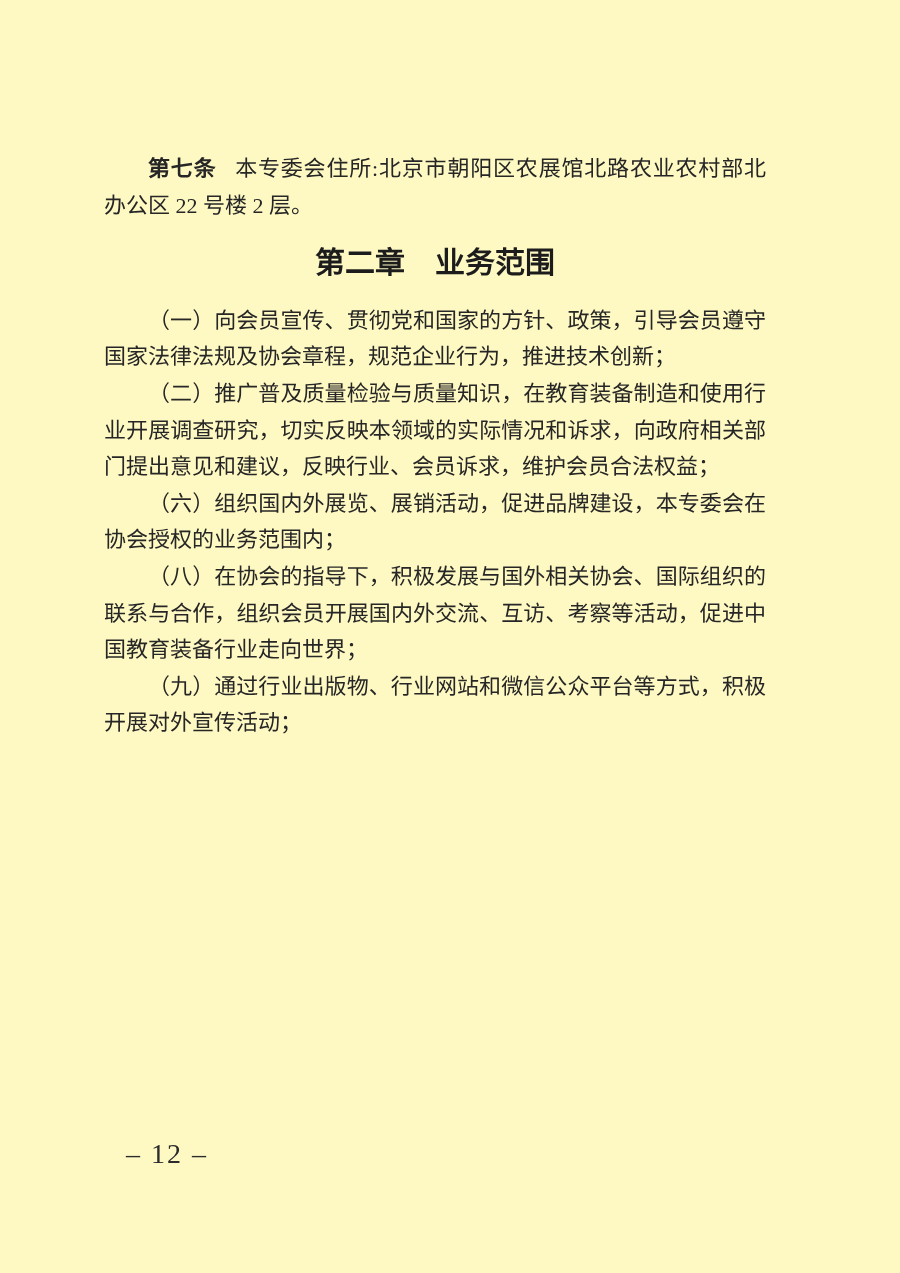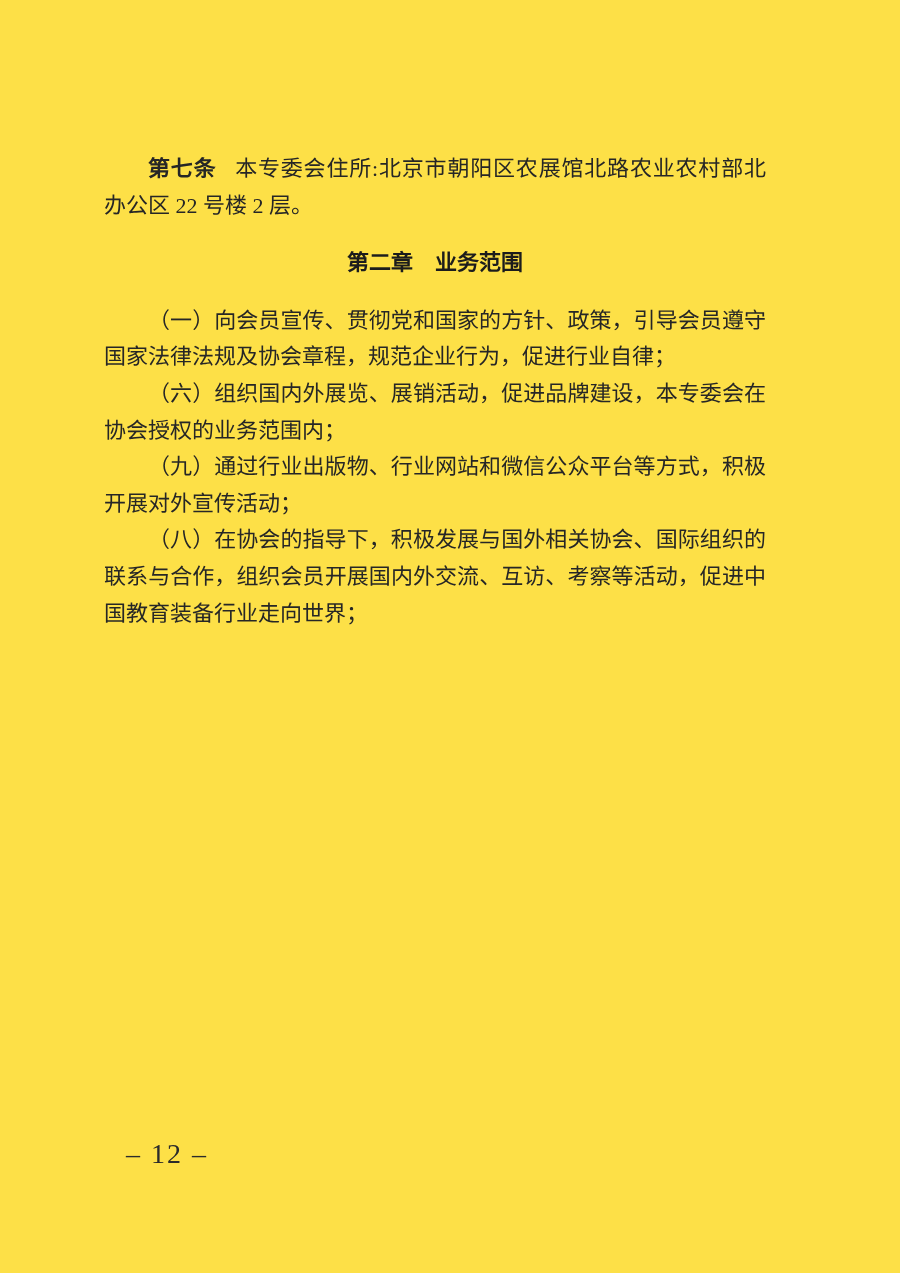--- a/index.html
+++ b/index.html
@@ -9,21 +9,21 @@
   body {
     width: 900px;
     height: 1273px;
     background: #ffffff;
     font-family: "Liberation Serif", "DejaVu Serif", serif;
   }
   .sheet {
     position: relative;
     width: 900px;
     height: 1273px;
-    background: #fde047;
+    background: #fef9c3;
     color: #262626;
     overflow: hidden;
   }
   .content {
     position: absolute;
     left: 104px;
     top: 151px;
     width: 662px;
     font-size: 22px;
     line-height: 36.6px;
@@ -36,21 +36,21 @@
   .article-label {
     font-weight: bold;
     margin-right: 0.85em;
   }
   .chapter-heading {
     margin: 21px 0;
     text-align: center;
     text-indent: 0;
     font-family: "Liberation Sans", "DejaVu Sans", sans-serif;
     font-weight: bold;
-    font-size: 22px;
+    font-size: 30px;
     color: #1c1c1c;
   }
   .chapter-number {
     margin-right: 1em;
   }
   .page-number {
     position: absolute;
     left: 126px;
     top: 1138px;
     font-size: 28px;
@@ -62,21 +62,22 @@
 <body>
 
 <div class="sheet">
   <div class="content">
 
     <p class="para"><span class="article-label">第七条</span><span>本专委会住所:北京市朝阳区农展馆北路农业农村部北办公区 22 号楼 2 层。</span></p>
 
     <h2 class="chapter-heading"><span class="chapter-number">第二章</span><span>业务范围</span></h2>
 
 
-    <p class="para">（一）向会员宣传、贯彻党和国家的方针、政策，引导会员遵守国家法律法规及协会章程，规范企业行为，促进行业自律；</p>
+    <p class="para">（一）向会员宣传、贯彻党和国家的方针、政策，引导会员遵守国家法律法规及协会章程，规范企业行为，推进技术创新；</p>
+    <p class="para">（二）推广普及质量检验与质量知识，在教育装备制造和使用行业开展调查研究，切实反映本领域的实际情况和诉求，向政府相关部门提出意见和建议，反映行业、会员诉求，维护会员合法权益；</p>
     <p class="para">（六）组织国内外展览、展销活动，促进品牌建设，本专委会在协会授权的业务范围内；</p>
+    <p class="para">（八）在协会的指导下，积极发展与国外相关协会、国际组织的联系与合作，组织会员开展国内外交流、互访、考察等活动，促进中国教育装备行业走向世界；</p>
     <p class="para">（九）通过行业出版物、行业网站和微信公众平台等方式，积极开展对外宣传活动；</p>
-    <p class="para">（八）在协会的指导下，积极发展与国外相关协会、国际组织的联系与合作，组织会员开展国内外交流、互访、考察等活动，促进中国教育装备行业走向世界；</p>
 
   </div>
 
   <div class="page-number">– 12 –</div>
 </div>
 
 </body></html>

